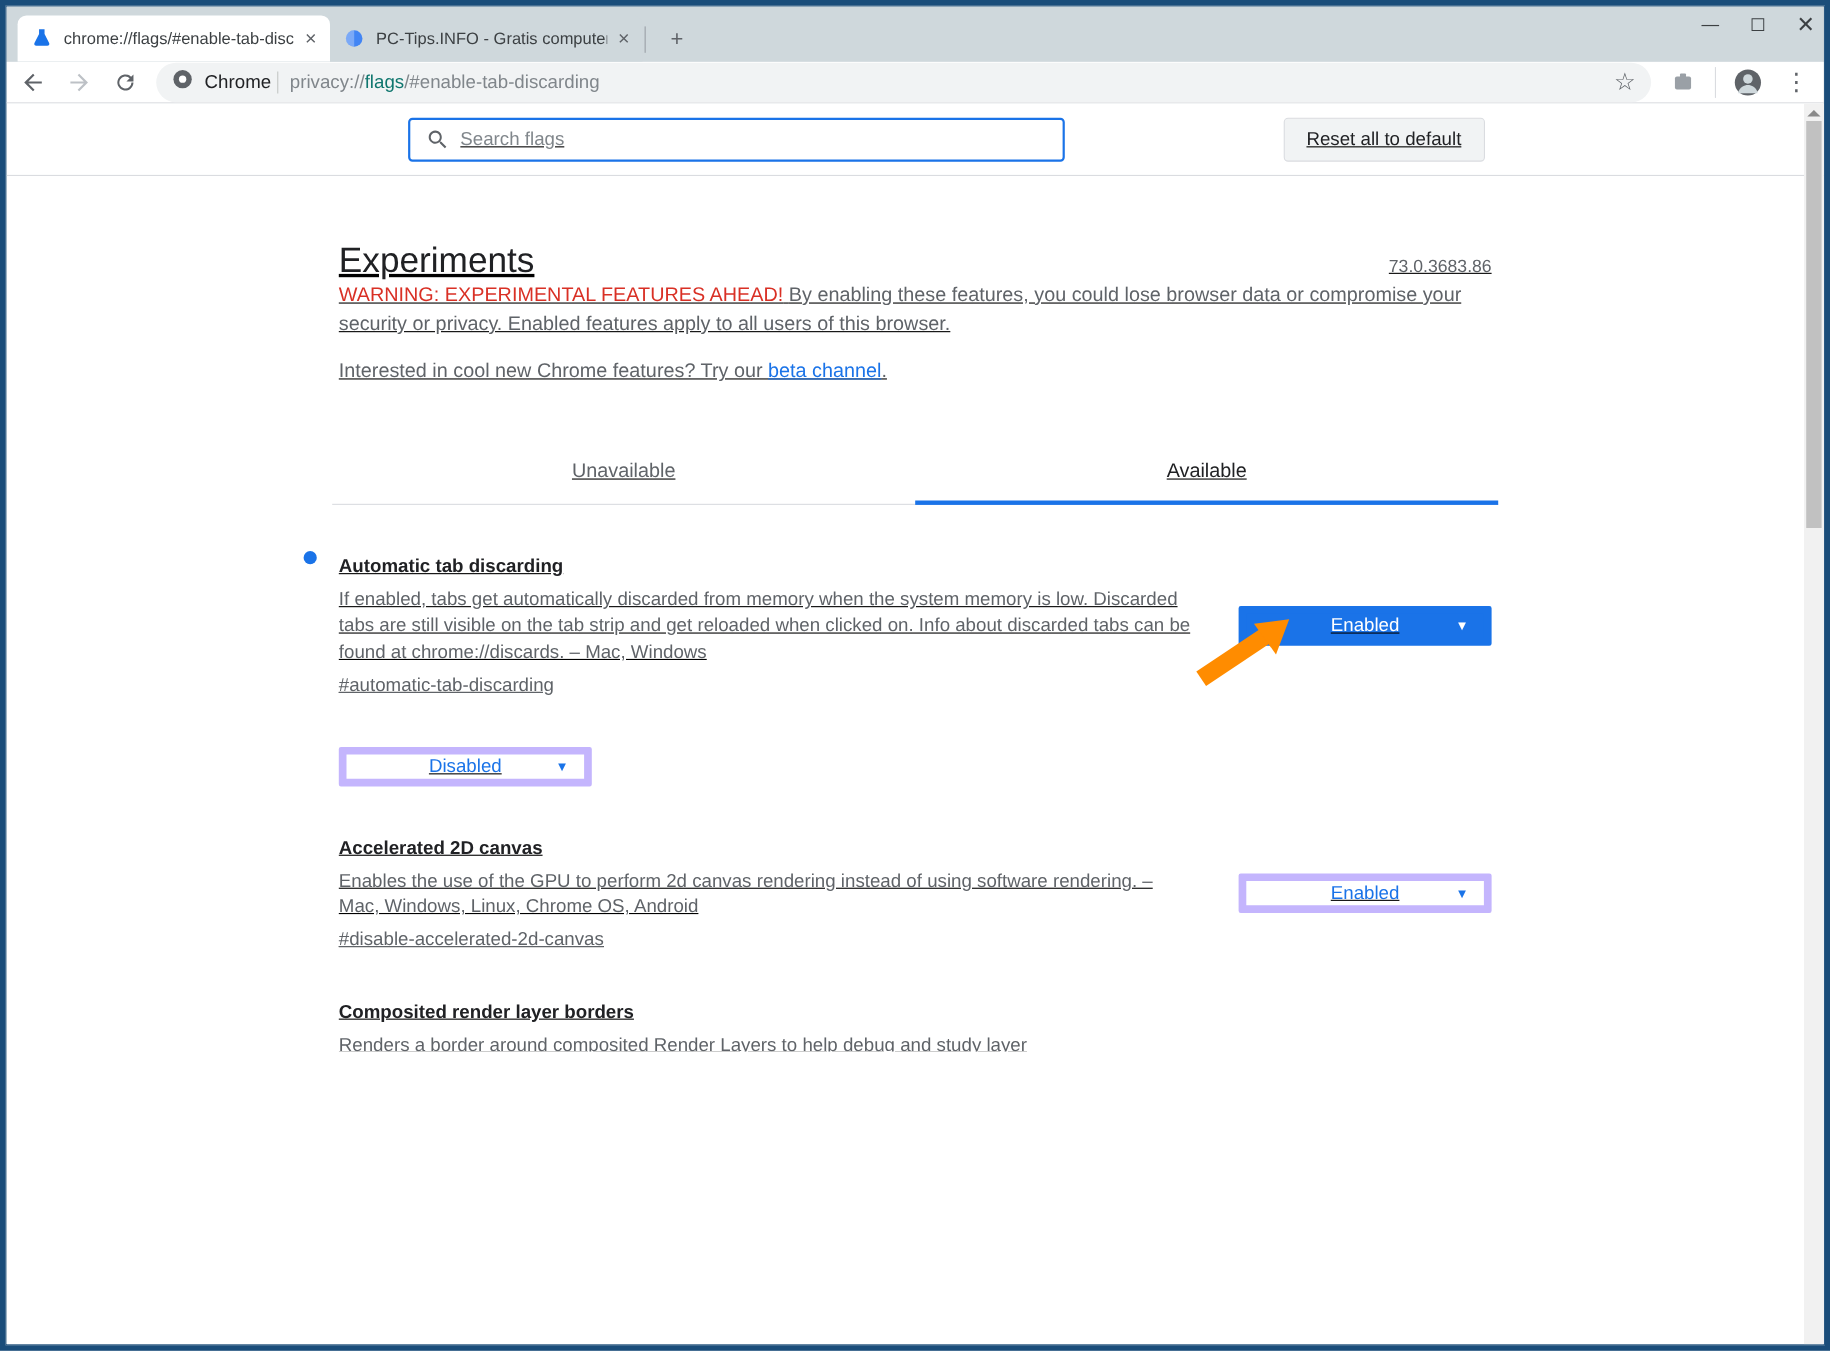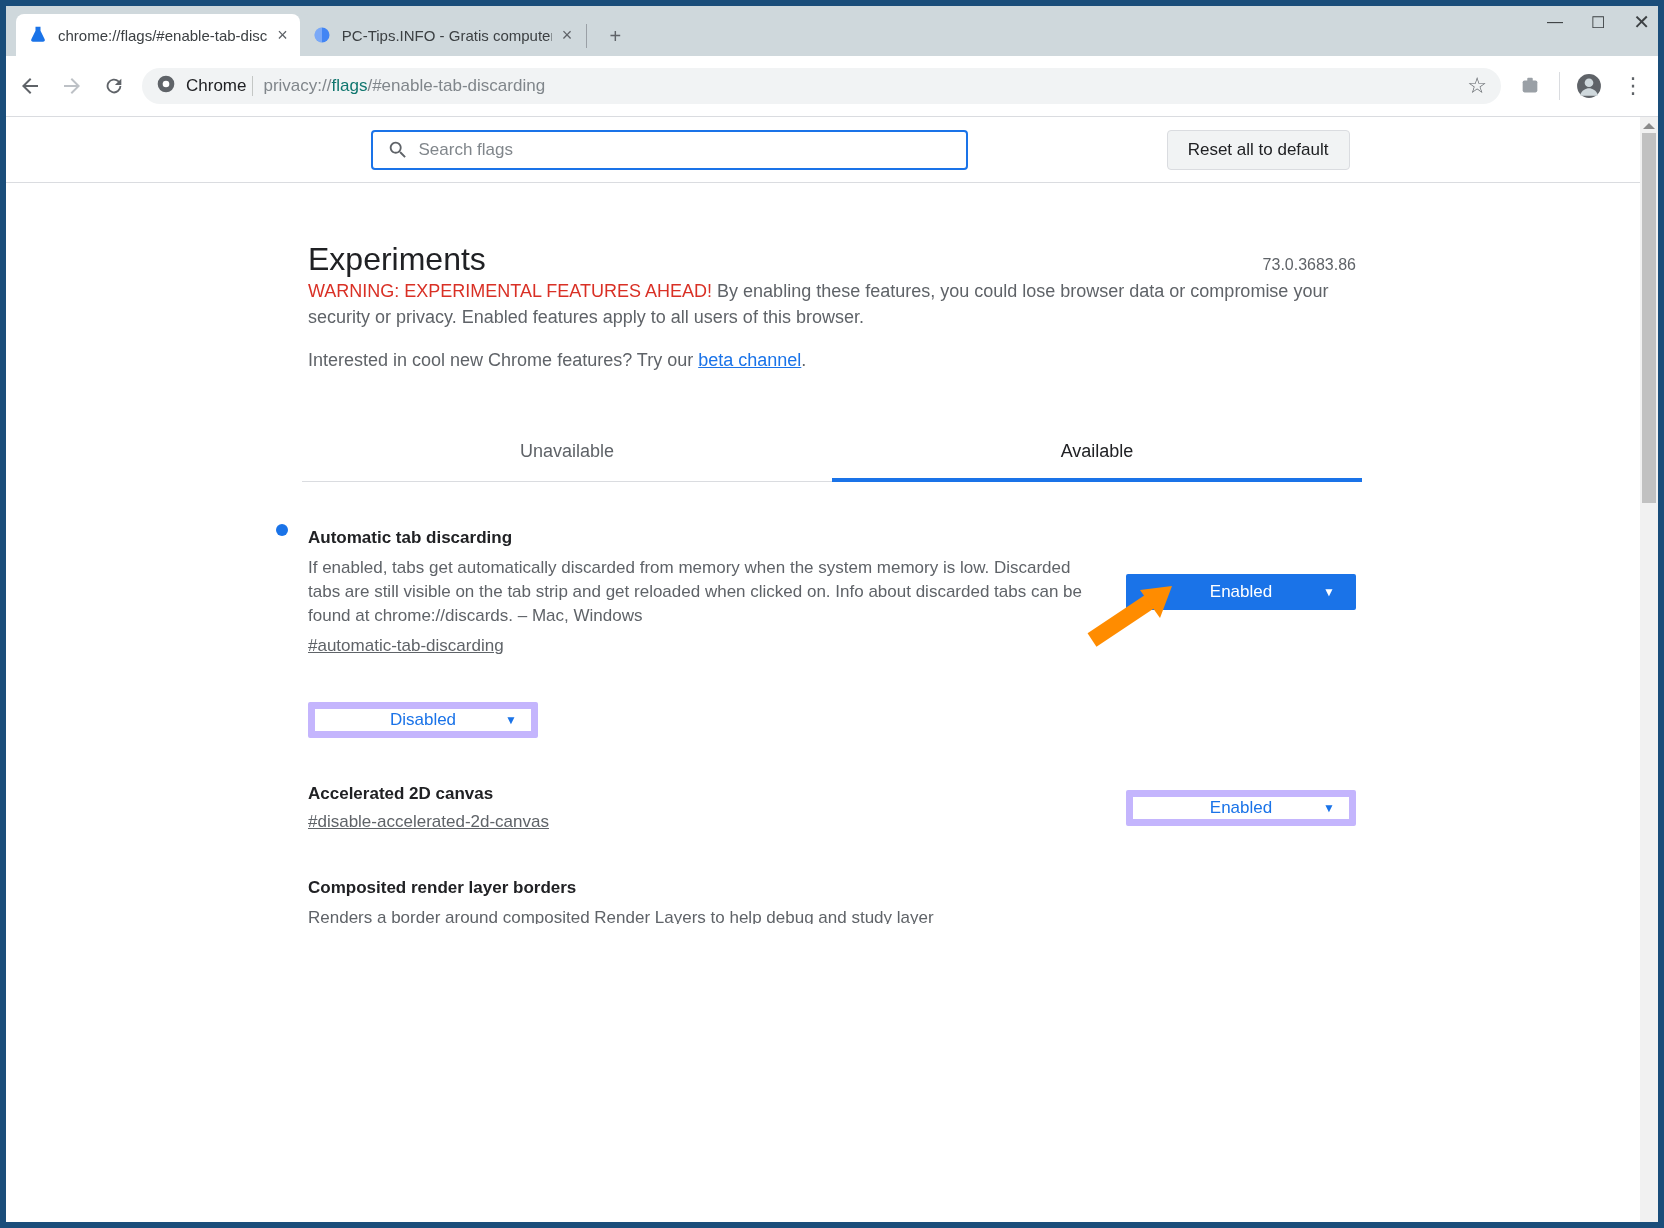--- a/index.html
+++ b/index.html
@@ -80,21 +80,21 @@
 .window-controls {
   position: absolute;
   right: 8px;
   top: 4px;
   display: flex;
   gap: 28px;
   align-items: center;
 }
 .win-ctrl { font-size: 16px; color: #3c4043; cursor: pointer; }
 .toolbar {
-  height: 61px;
+  height: 38px;
   background: #fff;
   display: flex;
   align-items: center;
   padding: 0 10px;
   gap: 14px;
   border-bottom: 1px solid #dadce0;
 }
 .nav-btn {
   width: 28px;
   height: 28px;
@@ -130,20 +130,21 @@
   justify-content: center;
   color: #5f6368;
   font-size: 20px;
 }
 .tb-sep { width:1px; height:28px; background:#dadce0; }
 .content-area {
   flex: 1;
   background: #fff;
   position: relative;
   overflow: hidden;
+  text-decoration: underline;
 }
 .scrollbar-track {
   position: absolute;
   right: 0;
   top: 0;
   width: 18px;
   height: 100%;
   background: #f1f1f1;
 }
 .scrollbar-thumb {
@@ -398,20 +399,21 @@
         <div class="flag-item">
           <div class="flag-select">
             <span>Disabled</span>
             <span class="caret">▼</span>
           </div>
         </div>
 
         <div class="flag-item">
           <div class="flag-text">
             <div class="flag-title">Accelerated 2D canvas</div>
+            <div class="flag-desc">Enables the use of the GPU to perform 2d canvas rendering instead of using software rendering. – Mac, Windows, Linux, Chrome OS, Android</div>
             <a class="flag-anchor">#disable-accelerated-2d-canvas</a>
           </div>
           <div class="flag-select">
             <span>Enabled</span>
             <span class="caret">▼</span>
           </div>
         </div>
 
         <div class="flag-item" style="padding-bottom:0">
           <div class="flag-text">

